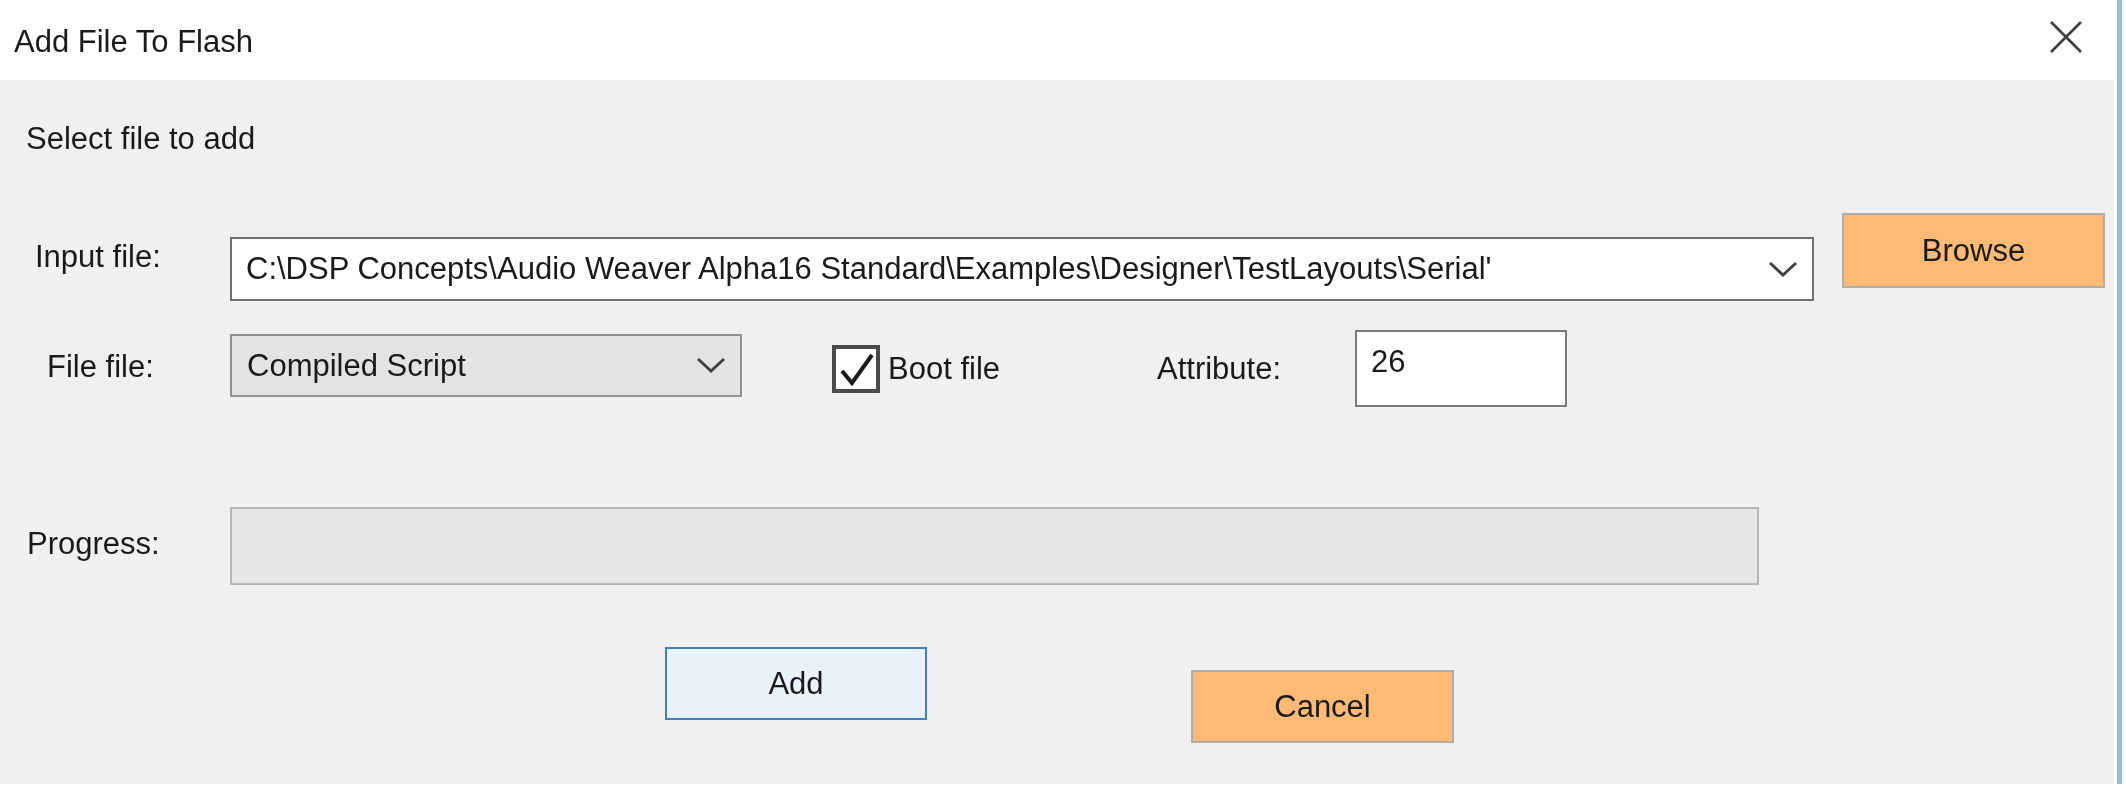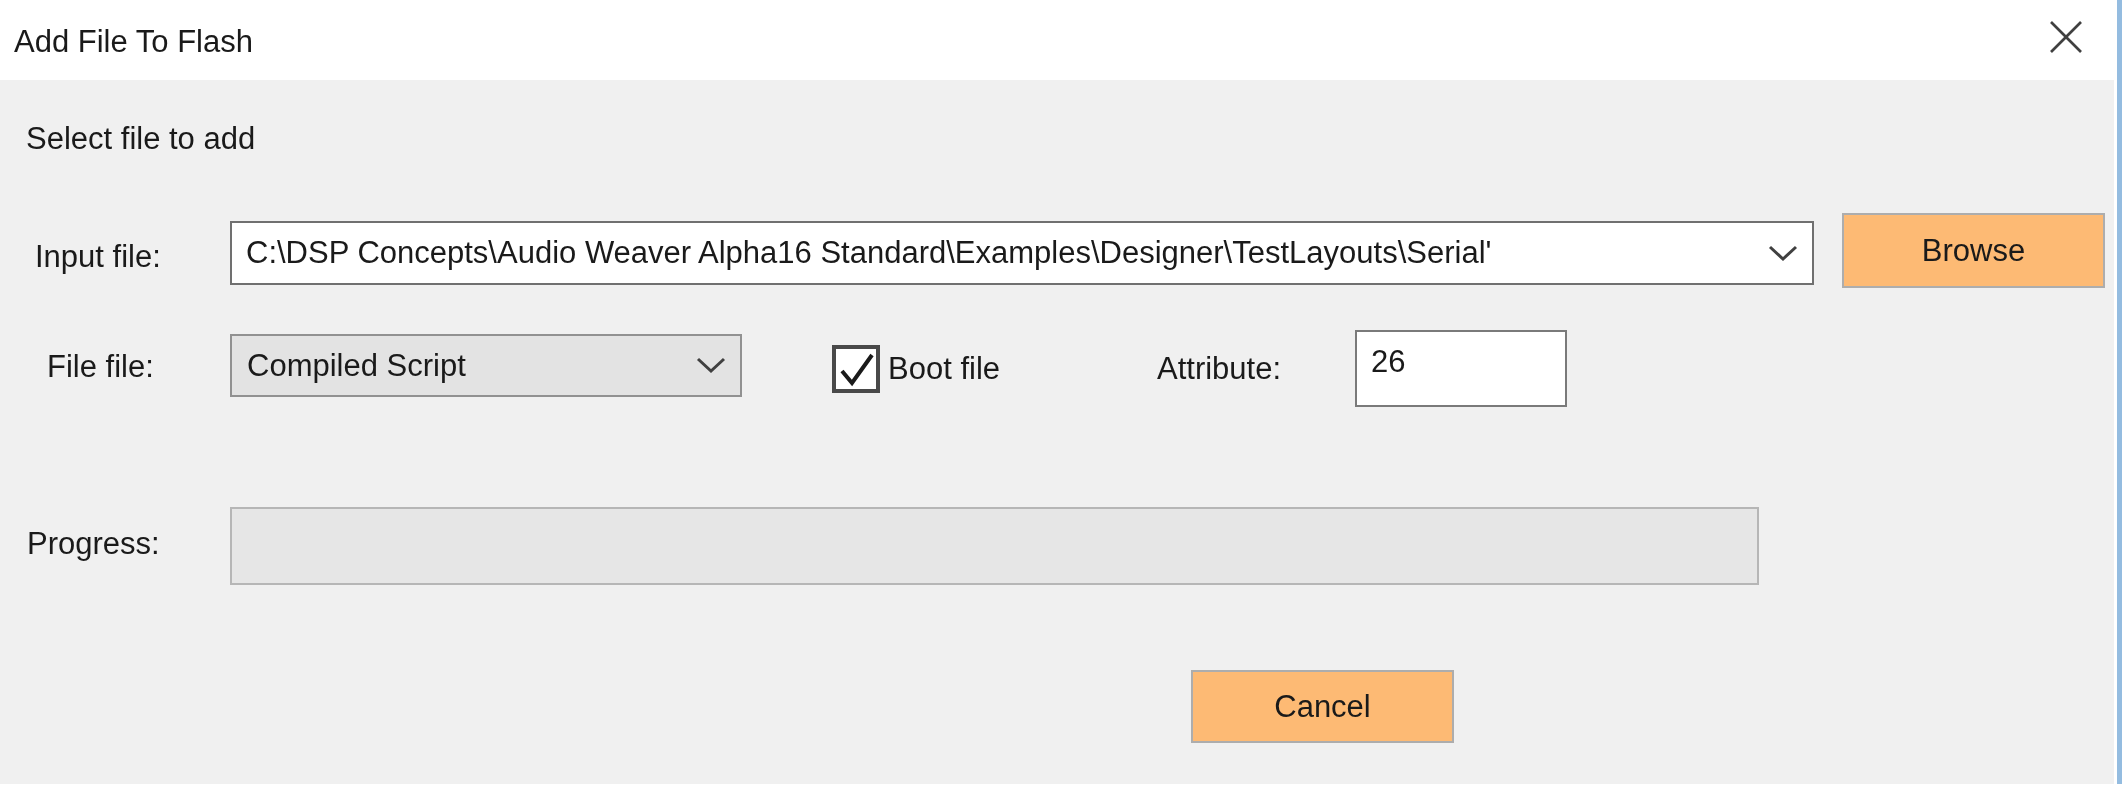--- a/index.html
+++ b/index.html
@@ -39,21 +39,21 @@
   }
 
   .label { position: absolute; font-size: 31px; line-height: 38px; color: #1a1a1a; white-space: nowrap; }
 
   
   .heading { left: 26px; top: 40px; }
 
   
   .lbl-input-file { left: 35px; top: 158px; }
   .combo-editable {
-    position: absolute; left: 230px; top: 141px; width: 1584px; height: 64px;
+    position: absolute; left: 230px; top: 157px; width: 1584px; height: 64px;
     background: #ffffff; border: 2px solid #707070;
     display: flex; align-items: center;
   }
   .combo-editable input {
     flex: 1 1 auto; height: 100%; border: none; outline: none;
     background: transparent; font-family: inherit; font-size: 31px; color: #1a1a1a;
     padding: 0 0 0 14px; min-width: 0;
   }
   .combo-arrow-zone {
     flex: 0 0 58px; height: 100%;
@@ -170,18 +170,21 @@
     <div class="label lbl-boot-file">Boot file</div>
 
     <div class="label lbl-attribute">Attribute:</div>
     <input class="attr-input" type="text" value="26" style="">
 
     <div class="label lbl-progress">Progress:</div>
     <div class="progress-track">
       <div class="progress-fill" style="width: 0%;"></div>
     </div>
 
+    <button class="btn btn-add">
+      <span>Add</span>
+    </button>
     <button class="btn btn-cancel">
       <span>Cancel</span>
     </button>
 
   </div>
 </div>
 
 </body></html>

